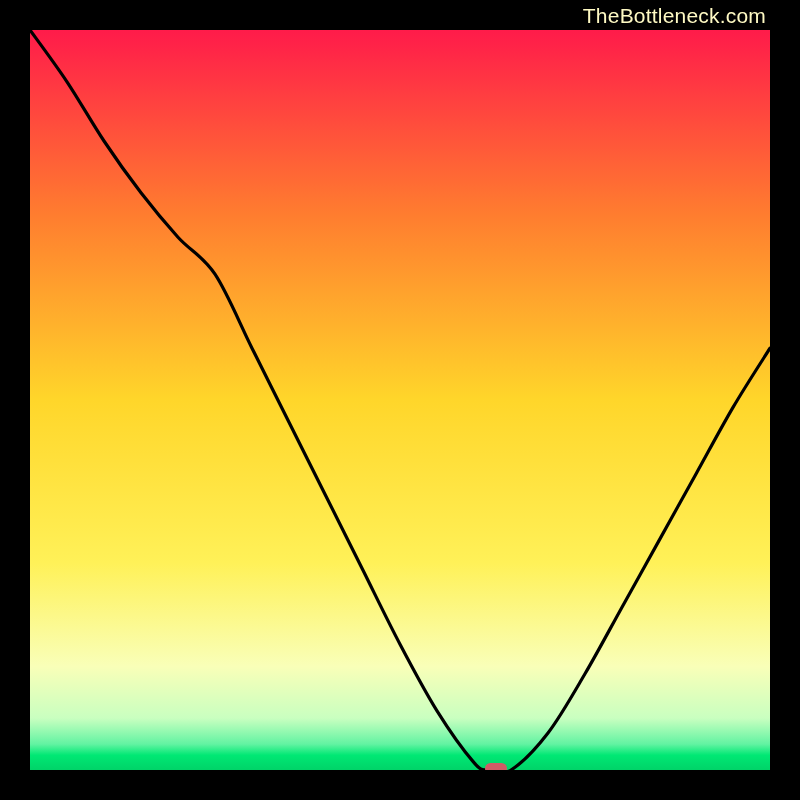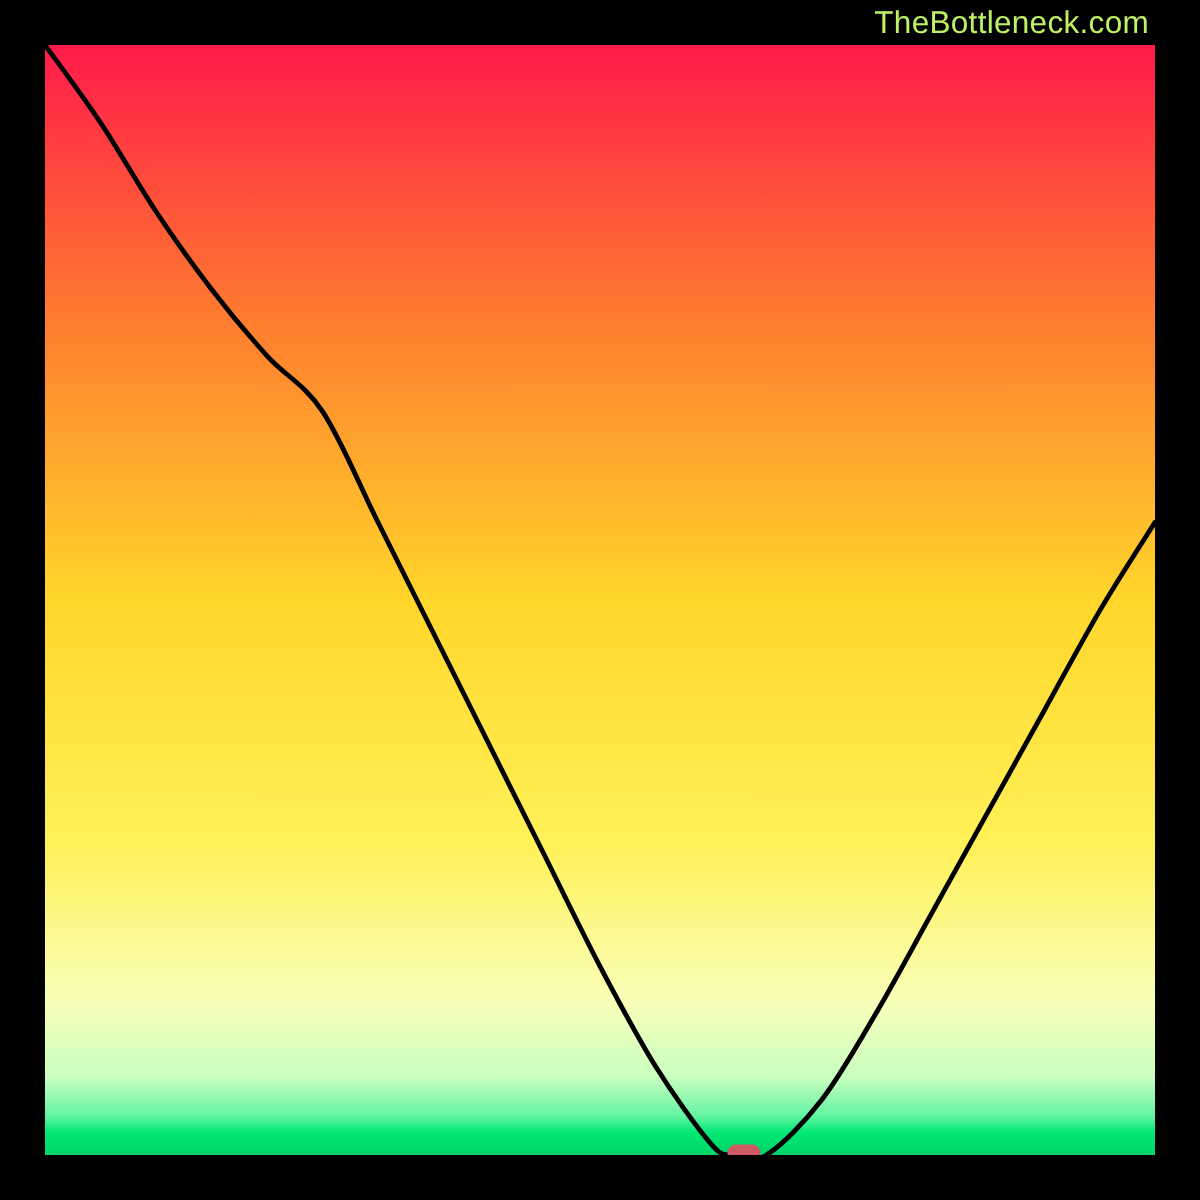--- a/index.html
+++ b/index.html
@@ -39,21 +39,21 @@
     left: 0;
     top: 0;
     width: 740px;
     height: 740px;
     pointer-events: none;
   }
   .watermark {
     position: absolute;
     top: 4px;
     right: 34px;
-    color: #bef264;
+    color: #fef9c3;
     font-size: 21px;
     font-family: Arial, sans-serif;
     letter-spacing: 0.2px;
   }
   .marker {
     position: absolute;
     width: 22px;
     height: 11px;
     border-radius: 6px;
   }

